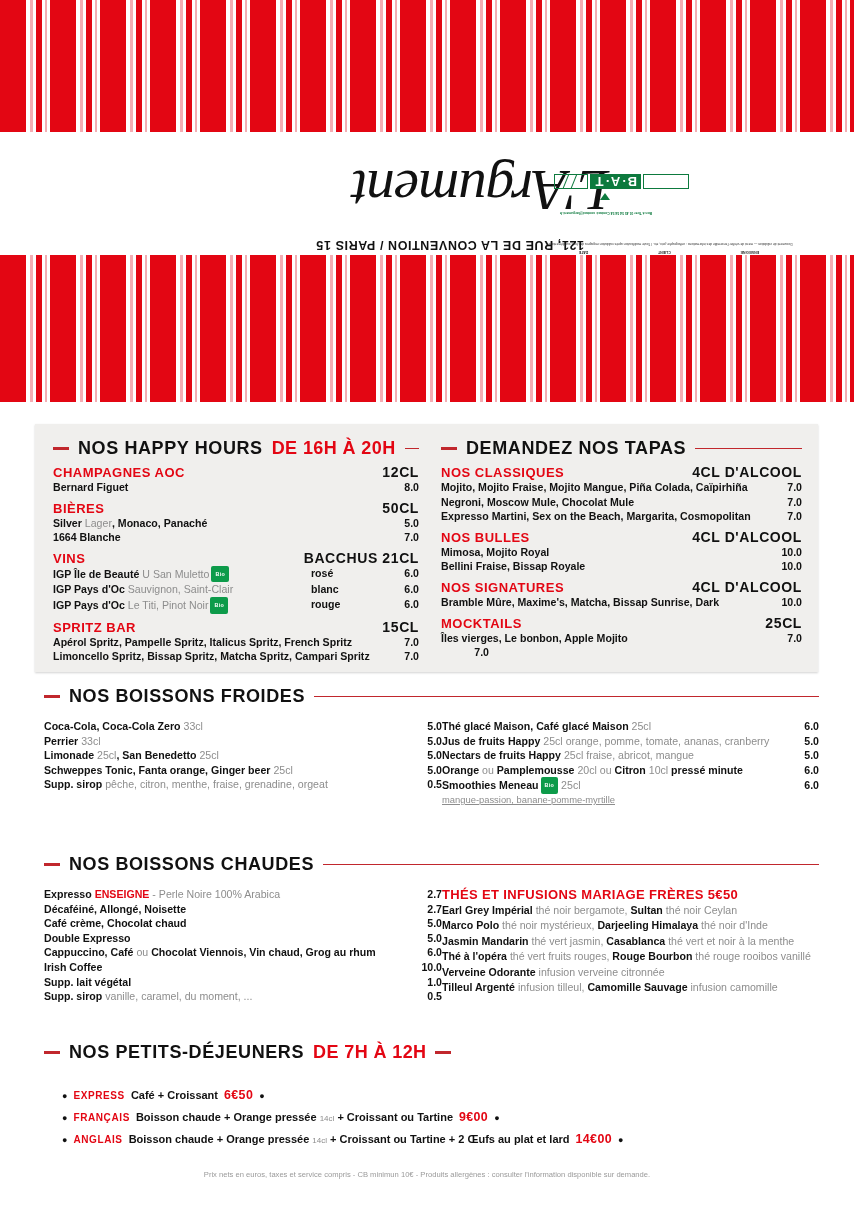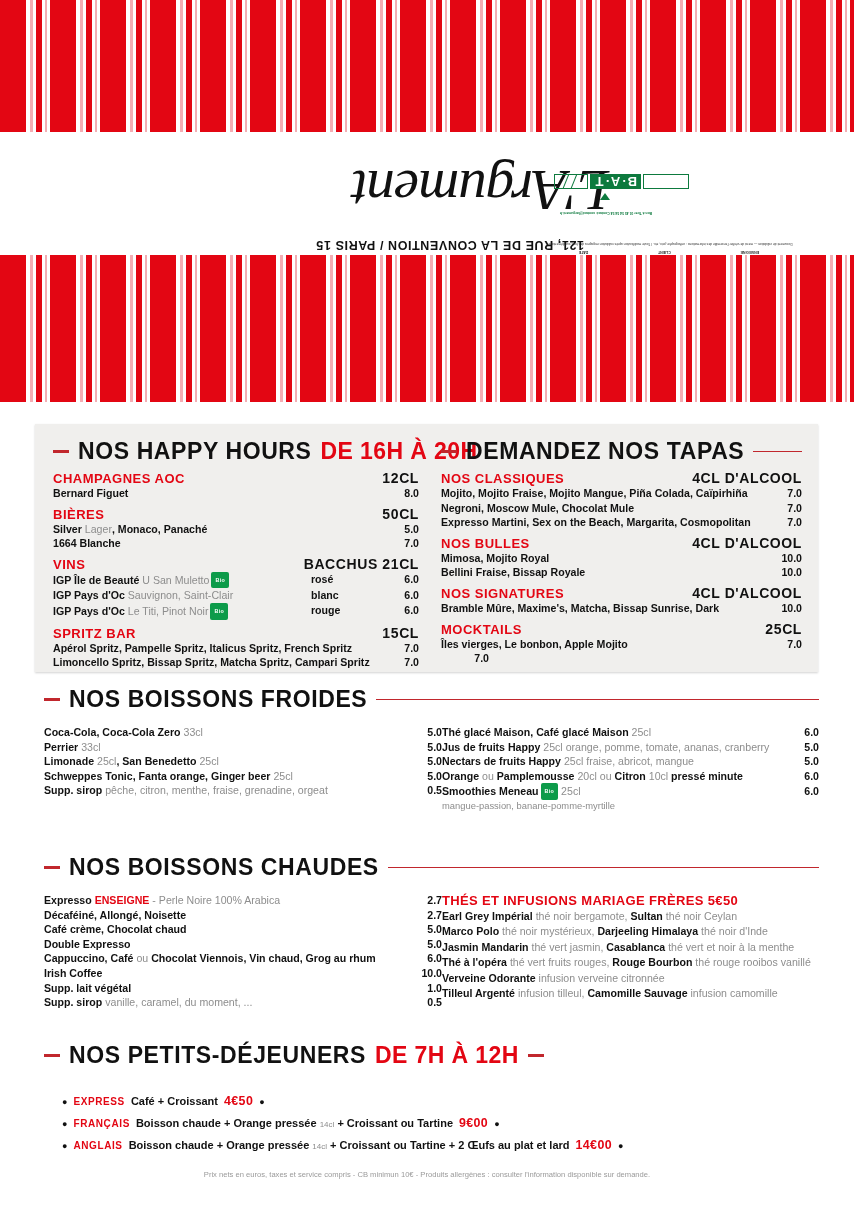--- a/index.html
+++ b/index.html
@@ -92,21 +92,21 @@
     border-right:5px solid transparent;border-top:7px solid #0d7a3e;
   }
 
   
   .sec-head {
     display:flex; align-items:center; gap:9px; white-space:nowrap;
   }
   .sec-dash { height:2.4px; background:#c1272d; width:16px; flex:none; }
   .sec-rule { height:1.4px; background:#c1272d; flex:1 1 auto; min-width:10px; }
   .sec-title {
-    font-size:23px; font-weight:bold; color:#111;
+    font-size:18px; font-weight:bold; color:#111;
     letter-spacing:0.6px;
   }
   .sec-title-red { color:#e30613; font-weight:bold; letter-spacing:0.4px; }
 
   
   .hh-panel {
     position:absolute; left:35px; top:424px; width:783px; height:248px;
     background:#f0efed;
     box-shadow:0 1px 2px rgba(0,0,0,.18);
   }
@@ -141,21 +141,21 @@
     font-size:5.4px; font-weight:bold; letter-spacing:.3px;
     padding:1px 4px; border-radius:2px; vertical-align:1.5px;
     margin-left:2px;
   }
 
   
   .cold { position:absolute; left:44px; top:686px; width:775px; }
   .two-cols { display:flex; margin-top:12px; }
   .col-l { width:398px; }
   .col-r { width:377px; }
-  .sub-note { font-size:9.4px; color:#8d8d8d; line-height:12px; }
+  .sub-note { font-size:9.4px; color:#8d8d8d; line-height:12px;text-decoration:underline; }
 
   
   .hot { position:absolute; left:44px; top:854px; width:775px; }
   .tea-head {
     font-size:13px; font-weight:bold; color:#e30613; letter-spacing:0.35px;
     margin-bottom:1px;
   }
   .tea-row { font-size:10.6px; line-height:15.4px; font-weight:bold; color:#111; }
   .tea-row .light { font-weight:normal; color:#8d8d8d; }
 
@@ -455,21 +455,21 @@
       <span class="sec-dash"></span>
       <span class="sec-title">NOS PETITS-DÉJEUNERS</span>
       <span class="sec-title sec-title-red">DE 7H À 12H</span>
       <span class="sec-dash"></span>
     </div>
     <div class="bkf-list">
       <div class="bkf-item">
         <span class="bullet">●</span>
         <span class="bkf-name">EXPRESS</span>
         <span class="bkf-desc"><span>Café + Croissant</span></span>
-        <span class="bkf-price">4€50</span>
+        <span class="bkf-price">6€50</span>
         <span class="bullet">●</span>
       </div>
       <div class="bkf-item">
         <span class="bullet">●</span>
         <span class="bkf-name">FRANÇAIS</span>
         <span class="bkf-desc"><span>Boisson chaude + Orange pressée</span> <span class="light">14cl</span> <span>+ Croissant ou Tartine</span></span>
         <span class="bkf-price">9€00</span>
         <span class="bullet">●</span>
       </div>
       <div class="bkf-item">

